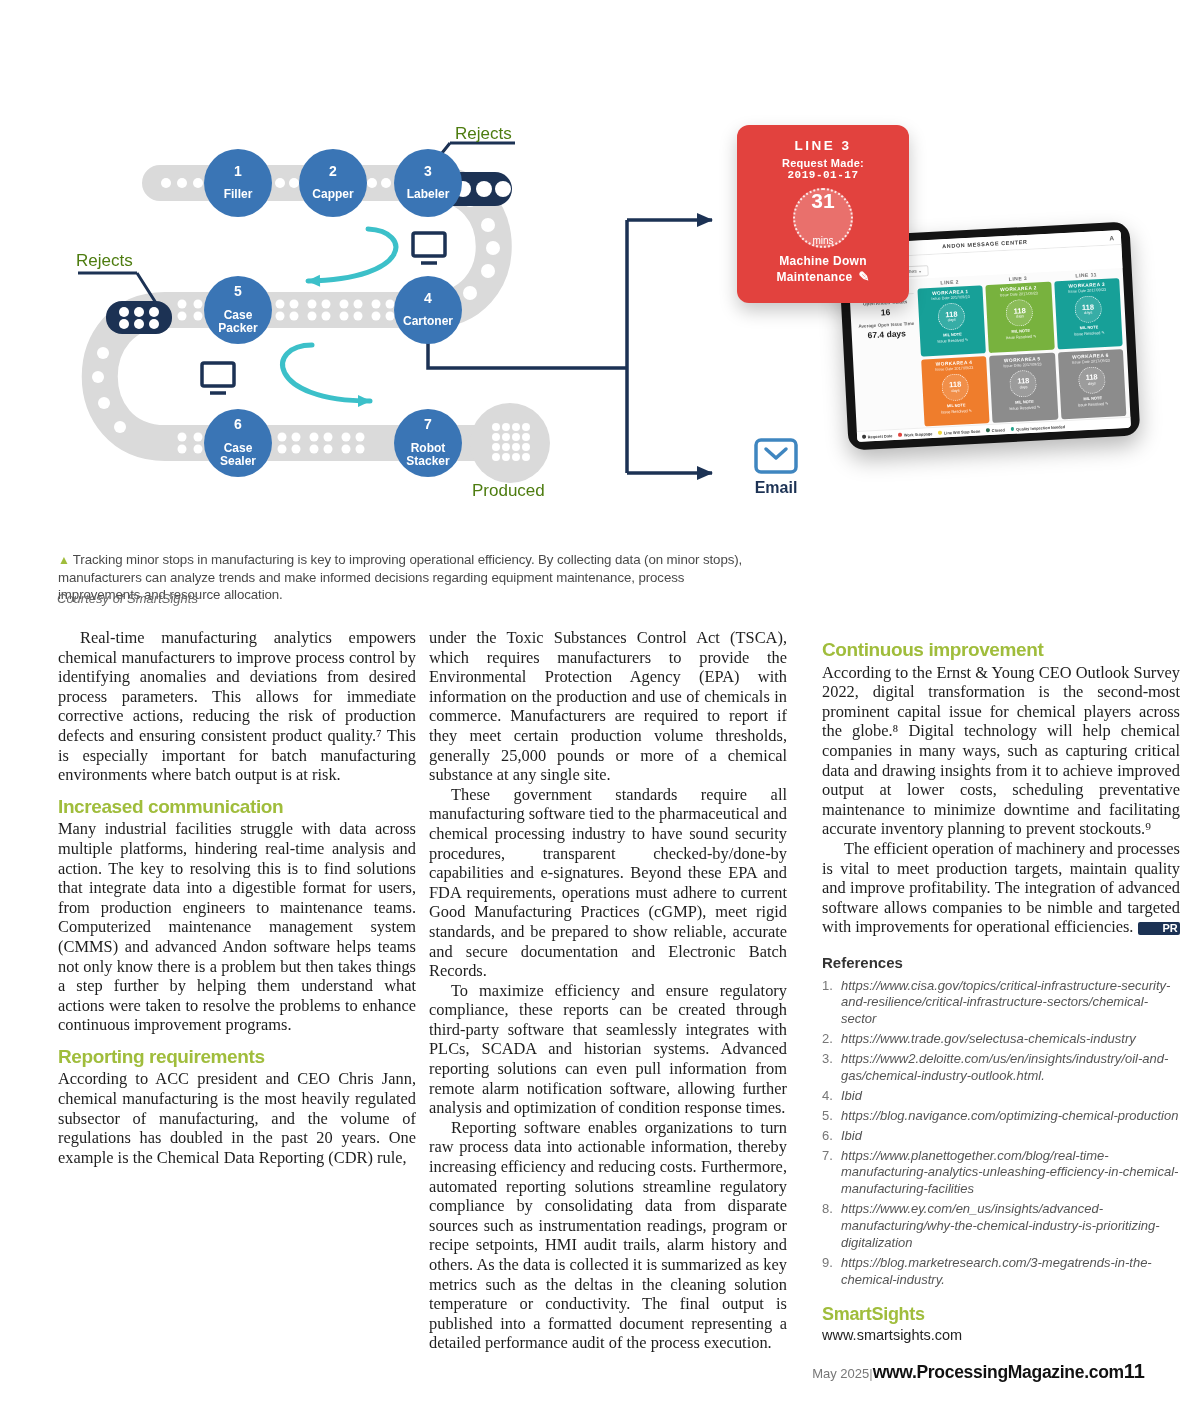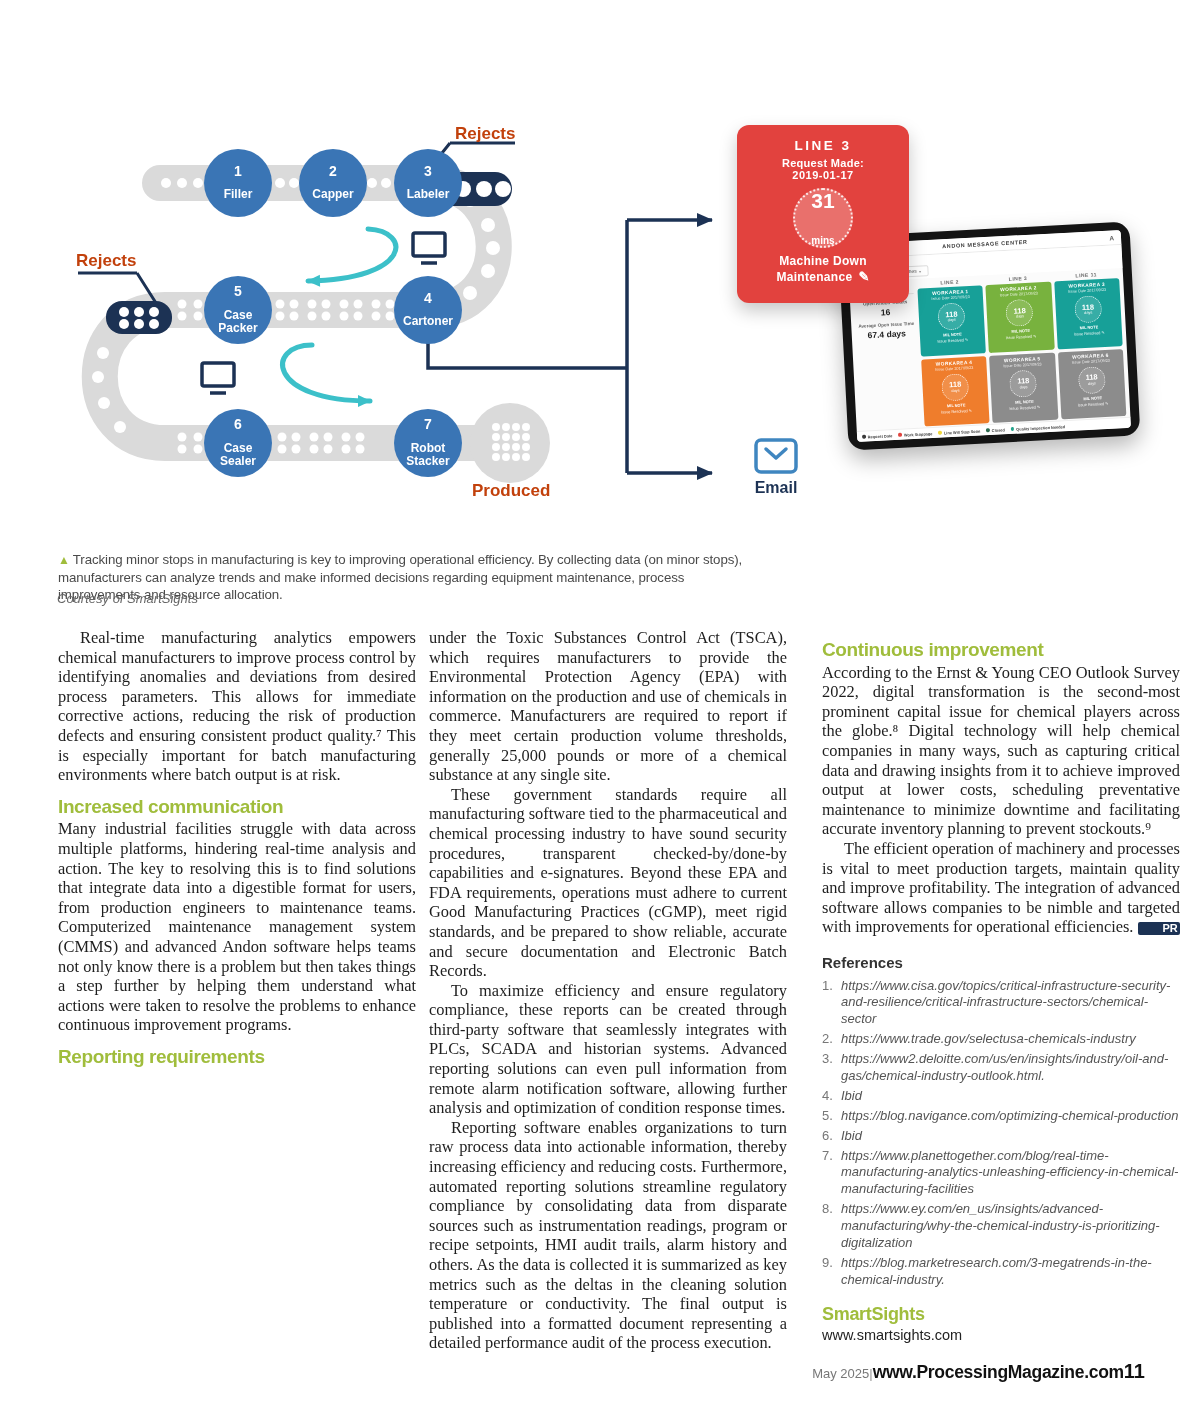--- a/index.html
+++ b/index.html
@@ -8,33 +8,33 @@
           font-family:"Liberation Sans", sans-serif; }
 
   
   .diagram { position:absolute; left:60px; top:115px; width:1080px; height:412px; }
   .diagram svg.base { position:absolute; left:0; top:0; z-index:1; }
   .station { position:absolute; width:68px; height:68px; border-radius:50%; background:#3a75b5;
              color:#fff; display:flex; flex-direction:column; align-items:center; justify-content:center;
              text-align:center; transform:translate(-50%,-50%); z-index:2; }
   .station .num { font-size:14px; font-weight:bold; line-height:1.1; }
   .station .lbl { font-size:12px; font-weight:bold; line-height:1.12; padding:0 4px;margin-top:9px; }
-  .flow-label { position:absolute; color:#c2410c; font-weight:bold; z-index:2; }
+  .flow-label { position:absolute; color:#4d7c0f; font-weight:normal; z-index:2; }
 
   .alert-card { position:absolute; left:677px; top:10px; width:172px; height:178px; z-index:4;
                 background:#e2423e; border-radius:12px; box-shadow:0 8px 18px rgba(0,0,0,.22);
                 color:#fff; text-align:center; padding-top:13px; }
   .alert-card .line { font-size:13.5px; font-weight:bold; letter-spacing:2.5px; }
   .alert-card .req { font-size:11px; font-weight:bold; margin-top:4px; letter-spacing:.3px; }
-  .alert-card .date { font-size:11px; font-weight:bold; letter-spacing:.5px; }
+  .alert-card .date { font-size:11px; font-weight:bold; letter-spacing:.5px;font-family:Liberation Mono, monospace; }
   .mins-circle { width:60px; height:60px; margin:7px auto 6px; border-radius:50%;
                  border:2px dotted rgba(255,255,255,.85); background:#e9706c;
                  display:flex; flex-direction:column; align-items:center; justify-content:center;gap:24px; }
   .mins-circle .val { font-size:21px; font-weight:bold; line-height:1; }
-  .mins-circle .unit { font-size:10px; font-weight:bold; }
+  .mins-circle .unit { font-size:10px; font-weight:normal; }
   .alert-card .status { font-size:12px; font-weight:bold; line-height:1.25; letter-spacing:.3px; }
   .alert-card .edit { font-size:13px; margin-left:6px; }
 
   .tablet { position:absolute; left:783px; top:114px; width:292px; height:214px; z-index:3;
             background:#141414; border-radius:16px; padding:8px 9px; transform:rotate(-3deg);
             box-shadow:0 10px 22px rgba(0,0,0,.28); }
   .screen { width:100%; height:100%; background:#fbfbfb; border-radius:4px; overflow:hidden;
             display:flex; flex-direction:column; }
   .t-top { height:15px; display:flex; align-items:center; justify-content:space-between;
            padding:0 7px; border-bottom:1px solid #e8e8e8; background:#fff; }
@@ -412,20 +412,21 @@
   </div>
 
   <div class="caption"><span class="tri">▲</span><span>Tracking minor stops in manufacturing is key to improving operational efficiency. By collecting data (on minor stops), manufacturers can analyze trends and make informed decisions regarding equipment maintenance, process improvements and resource allocation.</span></div>
   <div class="credit">Courtesy of SmartSights</div>
 
   <div class="col" id="col1" style="left:58px;">
       <p class="para ind">Real-time manufacturing analytics empowers chemical manufacturers to improve process control by identifying anomalies and deviations from desired process parameters. This allows for immediate corrective actions, reducing the risk of production defects and ensuring consistent product quality.⁷ This is especially important for batch manufacturing environments where batch output is at risk.</p>
       <div class="col-heading">Increased communication</div>
       <p class="para">Many industrial facilities struggle with data across multiple platforms, hindering real-time analysis and action. The key to resolving this is to find solutions that integrate data into a digestible format for users, from production engineers to maintenance teams. Computerized maintenance management system (CMMS) and advanced Andon software helps teams not only know there is a problem but then takes things a step further by helping them understand what actions were taken to resolve the problems to enhance continuous improvement programs.</p>
       <div class="col-heading">Reporting requirements</div>
+      <p class="para">According to ACC president and CEO Chris Jann, chemical manufacturing is the most heavily regulated subsector of manufacturing, and the volume of regulations has doubled in the past 20 years. One example is the Chemical Data Reporting (CDR) rule,</p>
     </div>
   <div class="col" id="col2" style="left:429px;">
       <p class="para">under the Toxic Substances Control Act (TSCA), which requires manufacturers to provide the Environmental Protection Agency (EPA) with information on the production and use of chemicals in commerce. Manufacturers are required to report if they meet certain production volume thresholds, generally 25,000 pounds or more of a chemical substance at any single site.</p>
       <p class="para ind">These government standards require all manufacturing software tied to the pharmaceutical and chemical processing industry to have sound security procedures, transparent checked-by/done-by capabilities and e-signatures. Beyond these EPA and FDA requirements, operations must adhere to current Good Manufacturing Practices (cGMP), meet rigid standards, and be prepared to show reliable, accurate and secure documentation and Electronic Batch Records.</p>
       <p class="para ind">To maximize efficiency and ensure regulatory compliance, these reports can be created through third-party software that seamlessly integrates with PLCs, SCADA and historian systems. Advanced reporting solutions can even pull information from remote alarm notification software, allowing further analysis and optimization of condition response times.</p>
       <p class="para ind">Reporting software enables organizations to turn raw process data into actionable information, thereby increasing efficiency and reducing costs. Furthermore, automated reporting solutions streamline regulatory compliance by consolidating data from disparate sources such as instrumentation readings, program or recipe setpoints, HMI audit trails, alarm history and others. As the data is collected it is summarized as key metrics such as the deltas in the cleaning solution temperature or conductivity. The final output is published into a formatted document representing a detailed performance audit of the process execution.</p>
     </div>
   <div class="col" id="col3" style="left:822px;">
     <div id="col3-blocks">
         <div class="col-heading">Continuous improvement</div>

